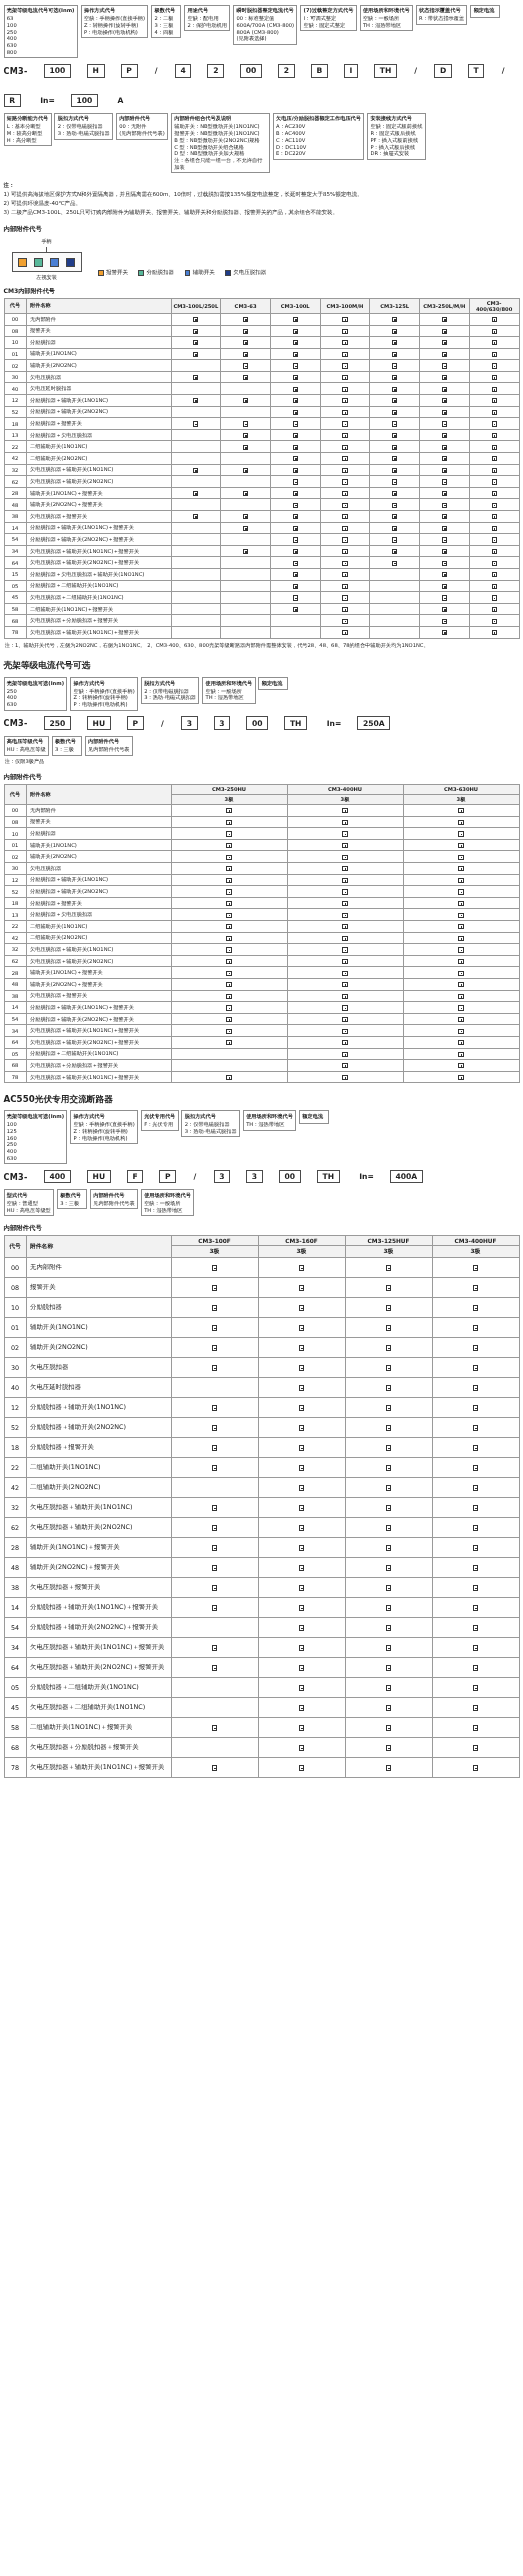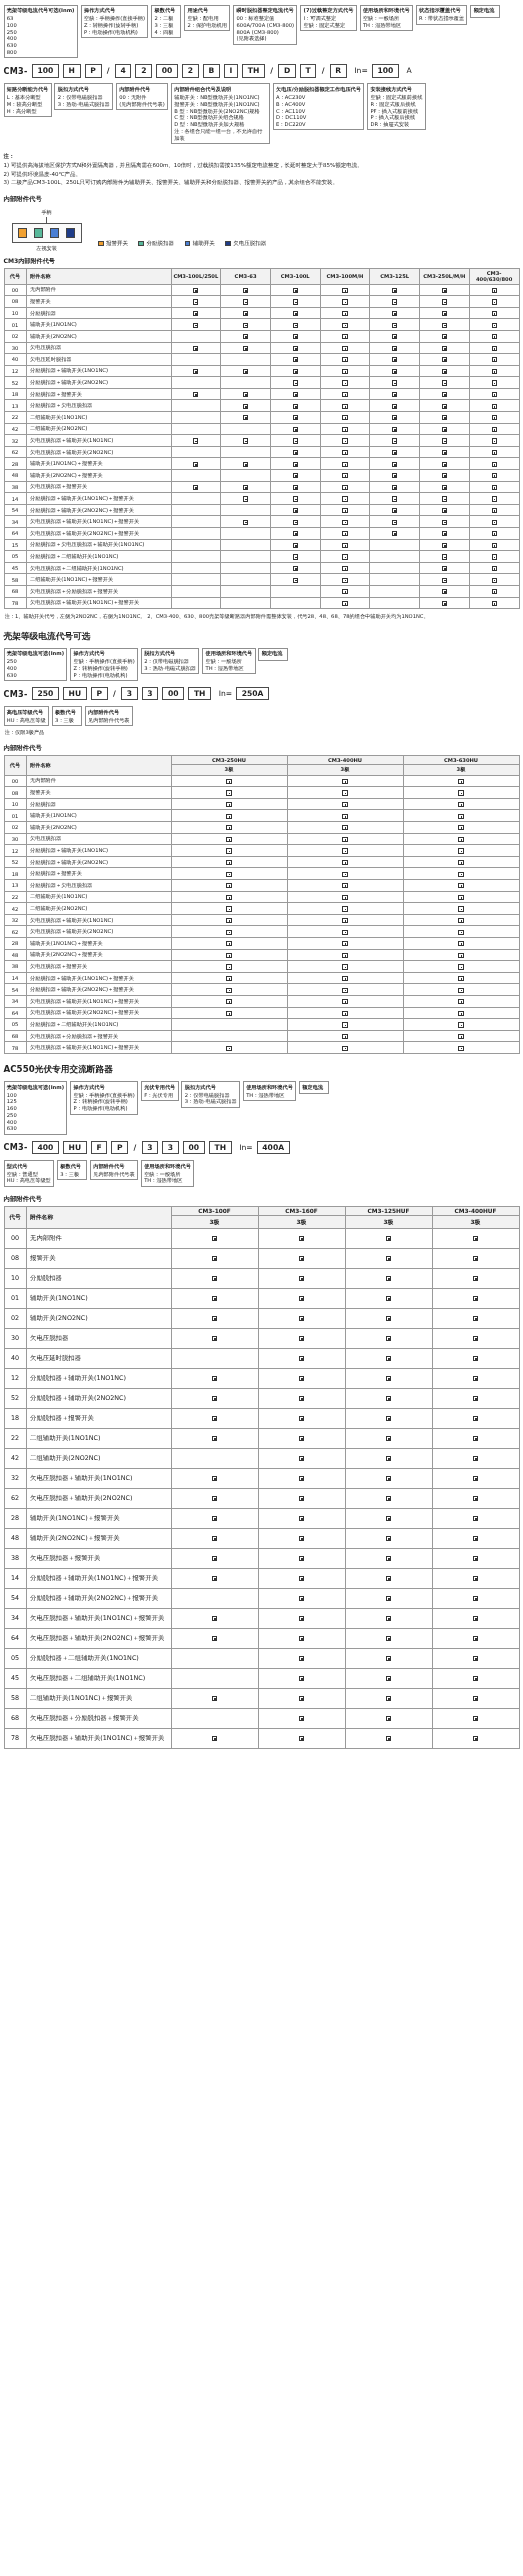--- a/index.html
+++ b/index.html
@@ -14,25 +14,25 @@
   
   .boxrow { display:flex; align-items:flex-start; gap:2.9px; margin:2.3px 0; flex-wrap:nowrap; }
   .abox {
     border:0.6px solid #8f8f8f; background:#fff;
     font-size:5.2px; line-height:1.3; padding:1.7px 2.3px;
     min-width:30px; max-width:99px; flex:0 1 auto;
   }
   .abox-t { font-weight:bold; margin-bottom:1.2px; }
   .abox-i { white-space:normal; }
   
-  .codeline { display:flex; align-items:center; gap:4px; margin:5.8px 0; font-size:7.6px; font-weight:bold; flex-wrap:wrap; }
+  .codeline { display:flex; align-items:center; gap:16px; margin:5.8px 0; font-size:7.6px; font-weight:bold; flex-wrap:wrap; }
   .codeline .prefix { font-size:8.1px; letter-spacing:0.3px; }
   .seg { border:0.6px solid #4a4a4a; padding:1.2px 4.7px; min-width:12.8px; text-align:center; background:#fff; }
   .sep { padding:0 1.2px; }
-  .rated { font-weight:normal; margin-left:3.5px; }
+  .rated { font-weight:bold; margin-left:3.5px; }
   
   .notes { font-size:5.5px; line-height:1.6; margin:5.8px 0 8.1px 0; }
   .notes .nt { font-weight:bold; }
   
   h2.secttl { font-size:8.7px; font-weight:bold; margin:10.5px 0 4.7px 0; }
   h3.subttl { font-size:6.4px; font-weight:bold; margin:7px 0 2.3px 0; }
   h4.tblttl { font-size:6.1px; font-weight:bold; margin:5.8px 0 1.7px 0; }
   
   .diagram { display:flex; align-items:flex-end; gap:16.3px; margin:4.7px 0 5.8px 8.1px; }
   .dwg { text-align:center; }

